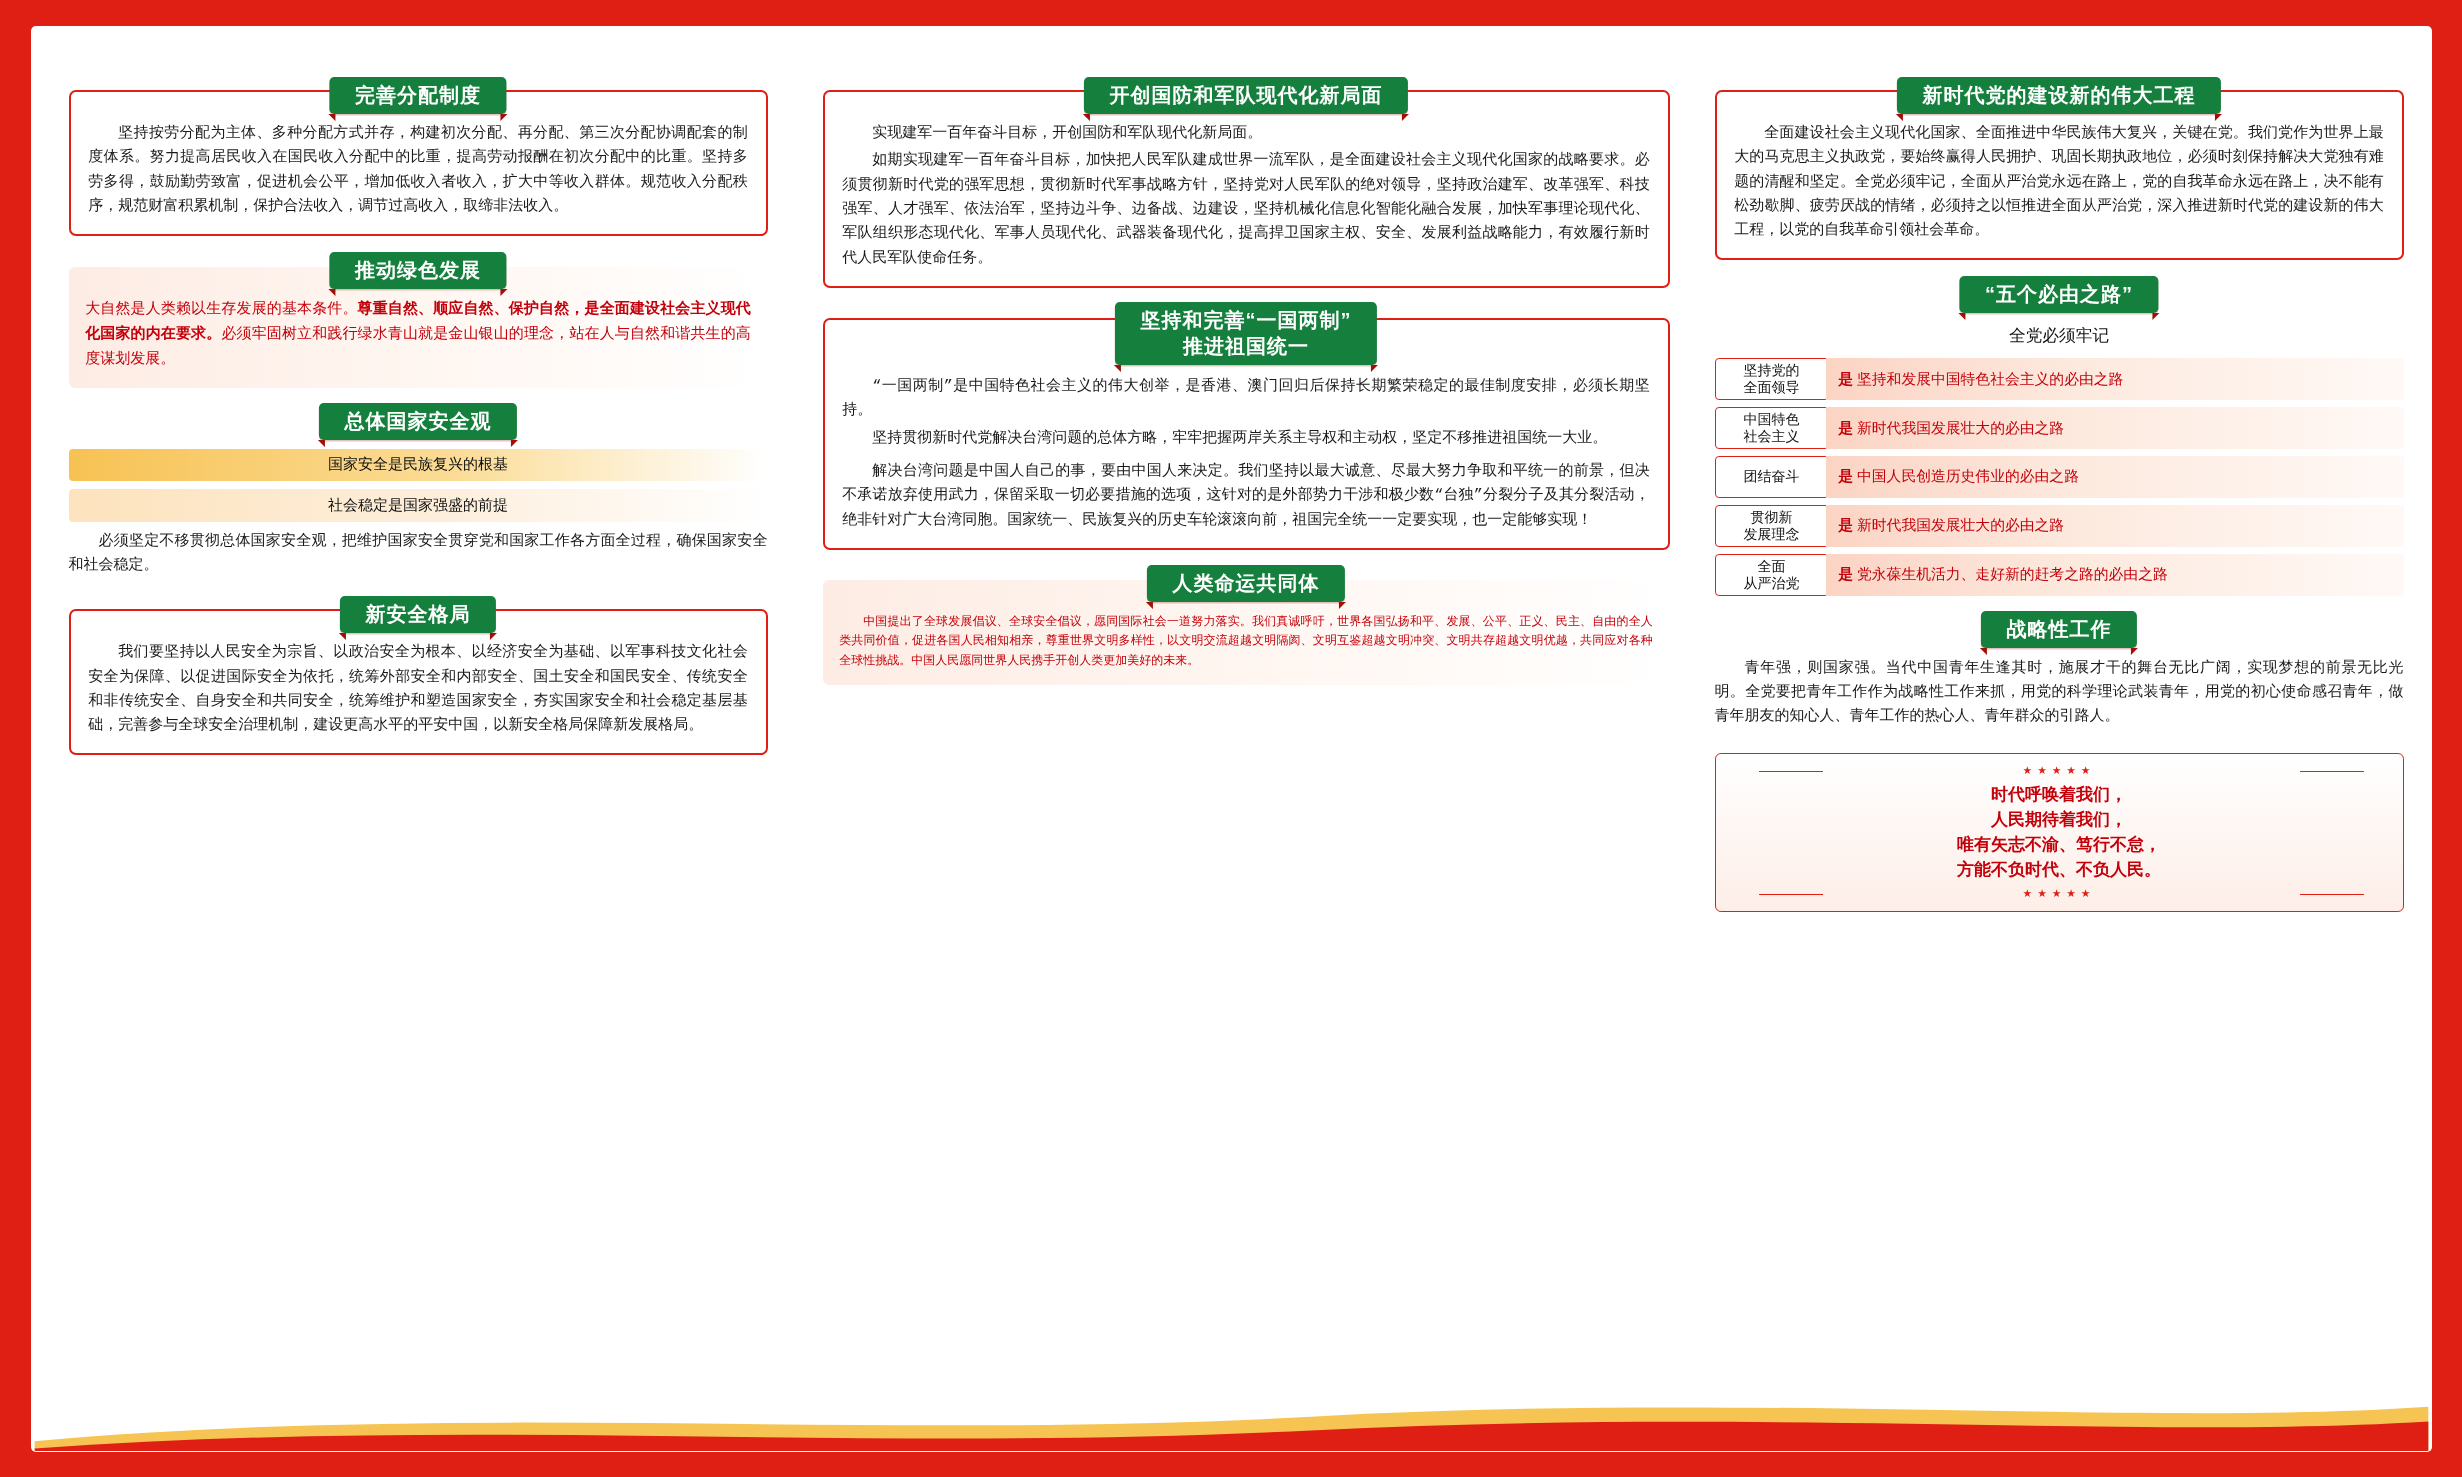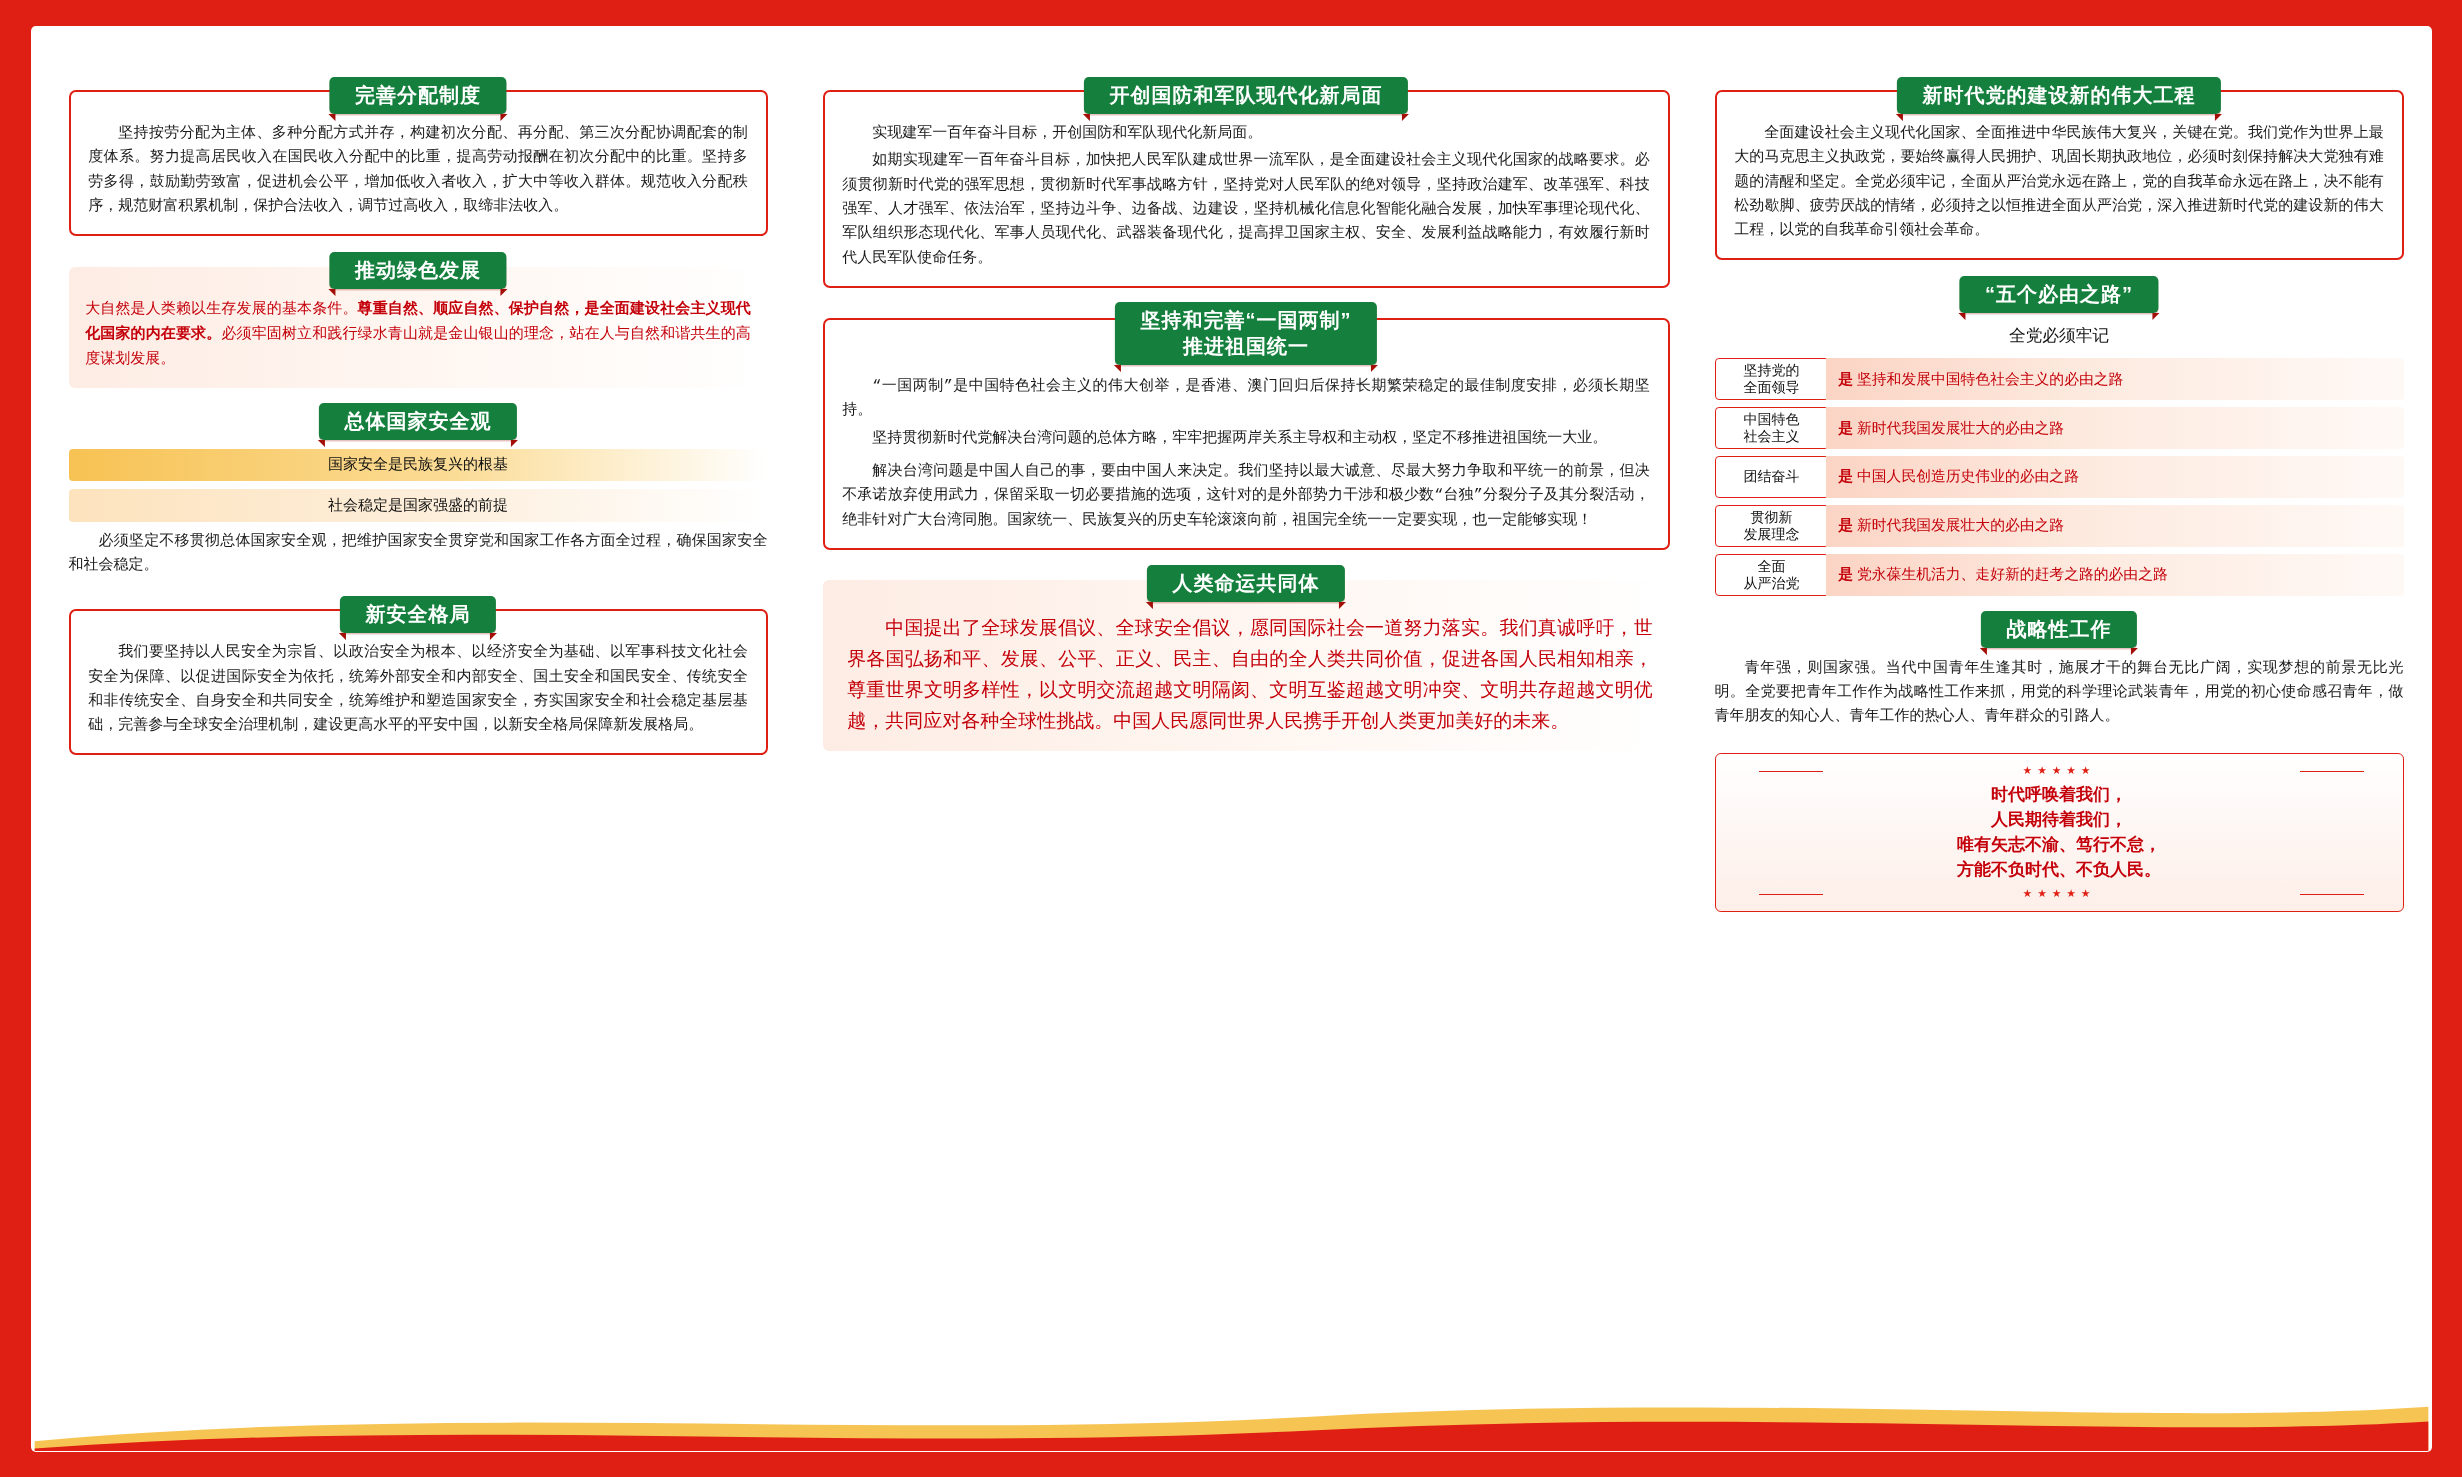--- a/index.html
+++ b/index.html
@@ -218,25 +218,24 @@
     color: #c4000a;
     font-weight: bold;
     font-size: 17px;
     line-height: 1.48;
   }
   .slogan-lines { margin: 4.9px 0 4.9px 0; }
 
   
   .hd-text {
     color: #c4000a;
-    font-size: 19px;
+    font-size: 12px;
     line-height: 1.64;
     text-align: justify;
     text-justify: inter-ideograph;
-    margin-left: 8px;
   }
   .hd-text p { margin: 0; text-indent: 2em; }
 </style>
 </head>
 <body>
 
 <div class="page">
   <div class="inner-bg"></div>
 
   <div class="swoosh">

